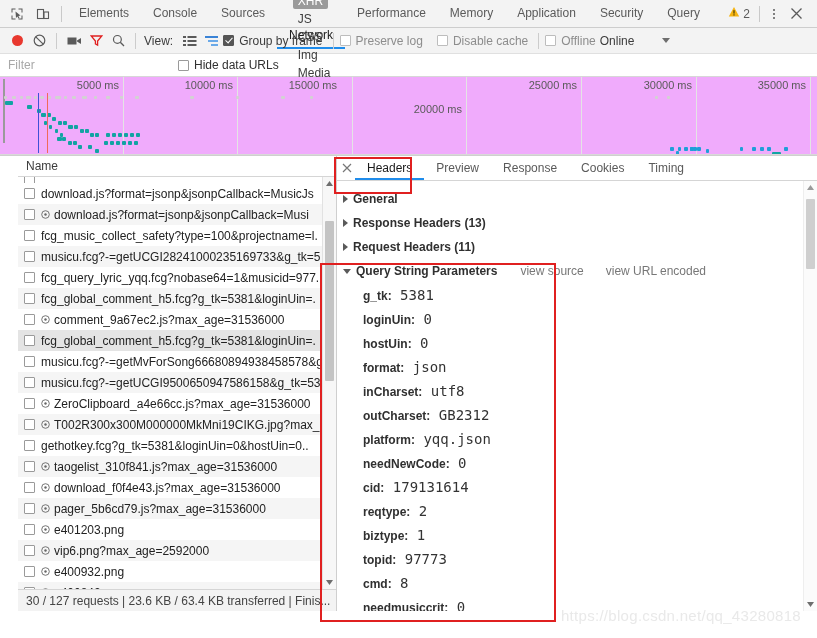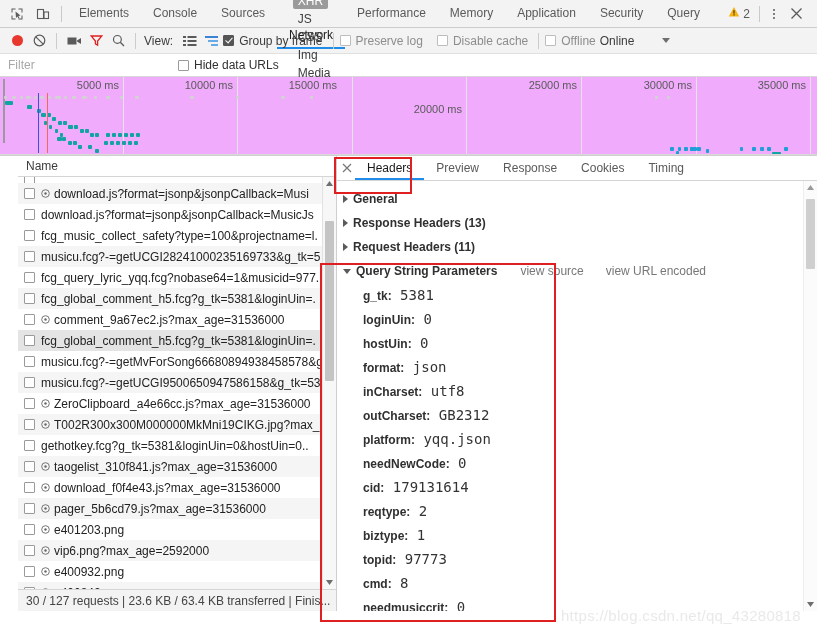--- a/index.html
+++ b/index.html
@@ -470,33 +470,33 @@
   <div class="main-split">
 
     <div class="left-pane">
       <div class="lp-header">
         <span>Name</span>
       </div>
       <div class="req-list" id="req-list">
         <div class="req-row" style="height: 6px; overflow: hidden; background: rgb(255, 255, 255);">
             <span class="row-cbx"></span>
           </div>
+          <div class="req-row">
+            <span class="row-cbx"></span>
+            <span class="row-name">download.js?format=jsonp&amp;jsonpCallback=MusicJs</span>
+          </div>
           <div class="req-row odd">
             <span class="row-cbx"></span>
             <span class="row-clock">
               <svg width="9" height="9" viewBox="0 0 9 9">
                 <circle cx="4.5" cy="4.5" r="3.8" fill="none" stroke="#666" stroke-width="0.9"></circle>
                 <circle cx="4.5" cy="4.5" r="1.2" fill="#666"></circle>
               </svg>
             </span>
             <span class="row-name">download.js?format=jsonp&amp;jsonpCallback=Musi</span>
-          </div>
-          <div class="req-row">
-            <span class="row-cbx"></span>
-            <span class="row-name">download.js?format=jsonp&amp;jsonpCallback=MusicJs</span>
           </div>
           <div class="req-row">
             <span class="row-cbx"></span>
             <span class="row-name">fcg_music_collect_safety?type=100&amp;projectname=l.</span>
           </div>
           <div class="req-row odd">
             <span class="row-cbx"></span>
             <span class="row-name">musicu.fcg?-=getUCGI28241000235169733&amp;g_tk=5</span>
           </div>
           <div class="req-row">

